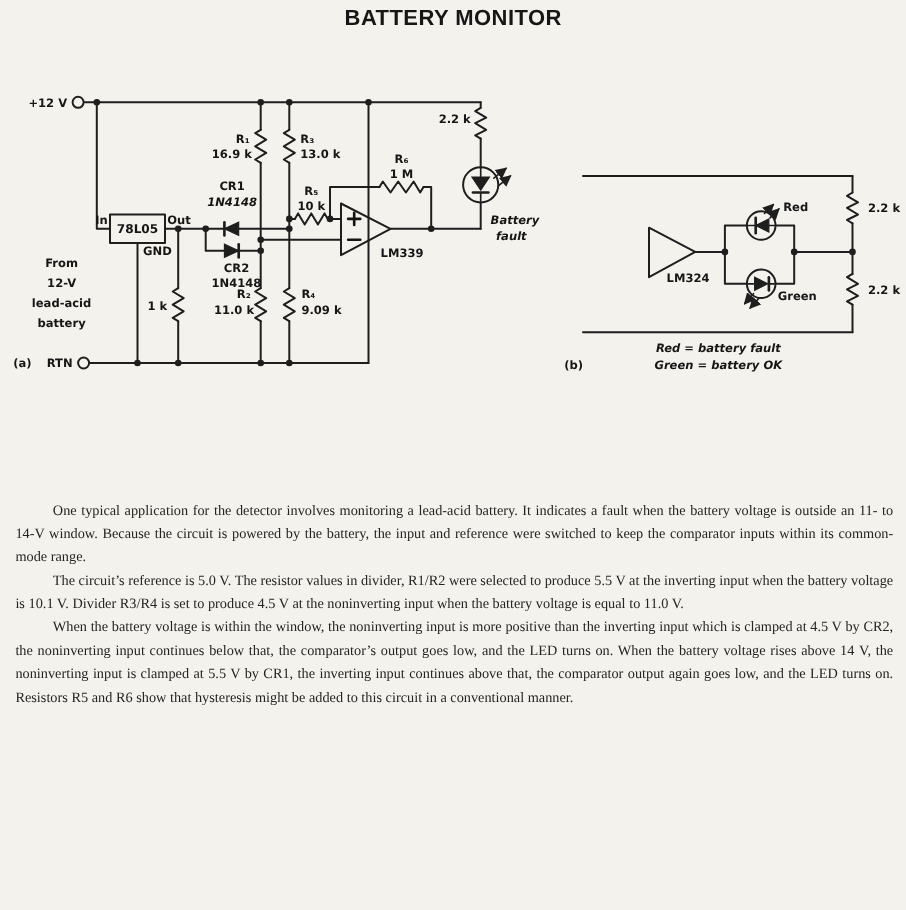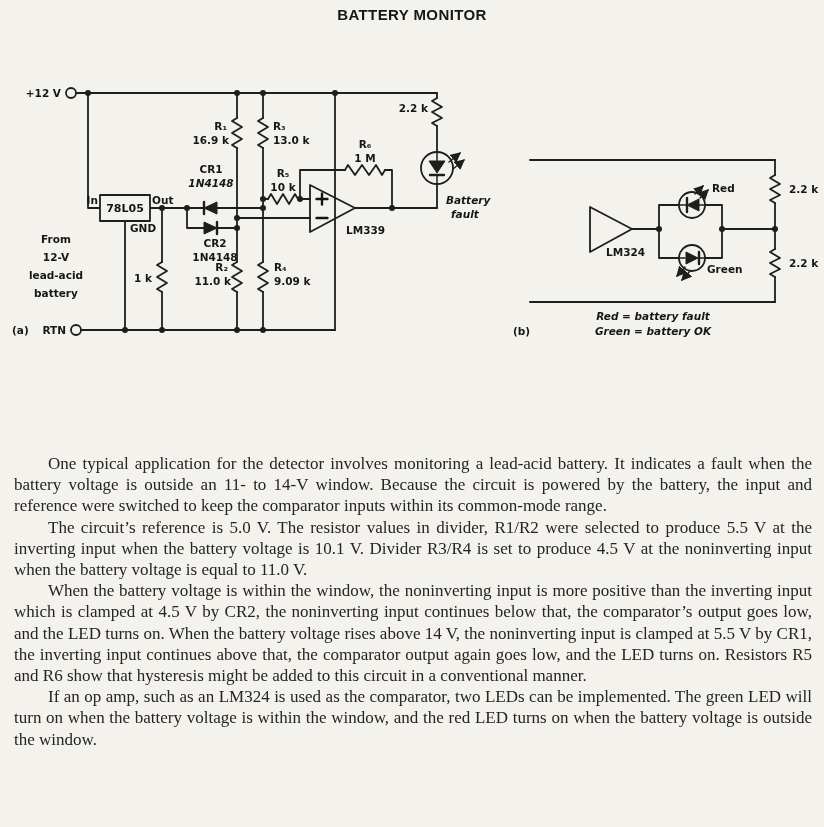--- a/index.html
+++ b/index.html
@@ -6,21 +6,21 @@
   .page{
     position:relative;
     width:824px;height:827px;
     background:#f4f2ec;
     overflow:hidden;
     font-family:"Liberation Sans",sans-serif;
   }
   .title{
     position:absolute;top:6px;left:0;right:0;
     margin:0;text-align:center;
-    font-size:15px;font-weight:bold;letter-spacing:.4px;
+    font-size:20px;font-weight:bold;letter-spacing:.4px;
     color:#161616;
     font-family:"Liberation Sans",sans-serif;
   }
   .schematic{position:absolute;top:0;left:0;}
   .schematic .w{stroke:#1e1e1e;stroke-width:1.8;fill:none;stroke-linecap:round;stroke-linejoin:round;}
   .schematic .thin{stroke-width:1.5;}
   .schematic .bar{stroke:#1e1e1e;stroke-width:2.4;fill:none;stroke-linecap:round;}
   .schematic .sign{stroke:#141414;stroke-width:2.4;fill:none;stroke-linecap:round;}
   .schematic .dot{fill:#1e1e1e;stroke:none;}
   .schematic .dio{fill:#1e1e1e;stroke:#1e1e1e;stroke-width:1;}
@@ -28,21 +28,21 @@
   .schematic text{
     fill:#161616;
     font-family:"DejaVu Sans","Liberation Sans",sans-serif;
     font-weight:bold;font-size:10.5px;
   }
   .schematic text.it{font-style:italic;}
   .schematic text.big{font-size:11px;}
   .bodytext{
     position:absolute;top:453px;left:14px;width:798px;
     font-family:"Liberation Serif",serif;
-    font-size:17px;line-height:21.2px;
+    font-size:13px;line-height:21.2px;
     text-align:justify;color:#242424;
   }
   .bodytext p{margin:0;text-indent:34px;}
 </style>
 </head>
 <body>
 
 <div class="page">
 
   <h1 class="title">BATTERY MONITOR</h1>
@@ -212,16 +212,15 @@
       <text class="it" x="653" y="320" text-anchor="middle">Red = battery fault</text>
       <text class="it" x="653" y="335" text-anchor="middle">Green = battery OK</text>
       <text x="513" y="335">(b)</text>
     </g>
   </svg>
 
   <div class="bodytext">
     <p>One typical application for the detector involves monitoring a lead-acid battery. It indicates a fault when the battery voltage is outside an 11- to 14-V window. Because the circuit is powered by the battery, the input and reference were switched to keep the comparator inputs within its common-mode range.</p>
     <p>The circuit’s reference is 5.0 V. The resistor values in divider, R1/R2 were selected to produce 5.5 V at the inverting input when the battery voltage is 10.1 V. Divider R3/R4 is set to produce 4.5 V at the noninverting input when the battery voltage is equal to 11.0 V.</p>
     <p>When the battery voltage is within the window, the noninverting input is more positive than the inverting input which is clamped at 4.5 V by CR2, the noninverting input continues below that, the comparator’s output goes low, and the LED turns on. When the battery voltage rises above 14 V, the noninverting input is clamped at 5.5 V by CR1, the inverting input continues above that, the comparator output again goes low, and the LED turns on. Resistors R5 and R6 show that hysteresis might be added to this circuit in a conventional manner.</p>
-    <p>If an op amp, such as an LM324 is used as the comparator, two LEDs can be implemented. The green LED will turn on when the battery voltage is within the window, and the red LED turns on when the battery voltage is outside the window.</p>
   </div>
 
 </div>
 
 </body></html>

